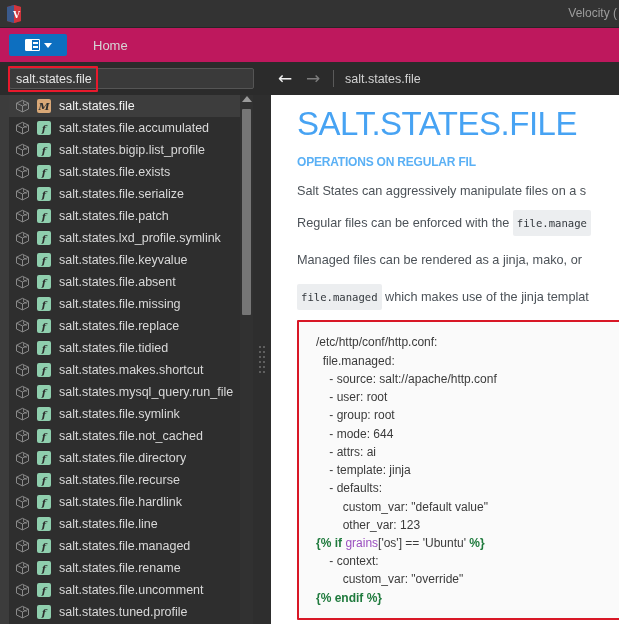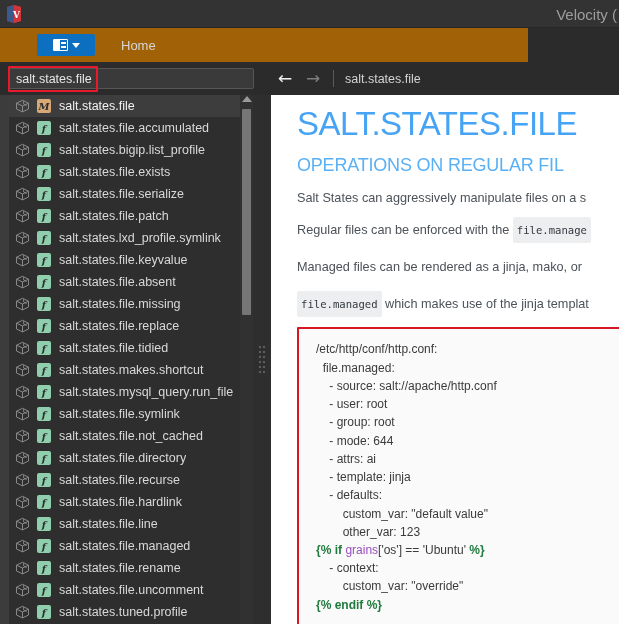--- a/index.html
+++ b/index.html
@@ -34,36 +34,35 @@
   .app-icon {
     width: 28px; height: 28px;
     display: flex; align-items: center; justify-content: center;
     flex: 0 0 auto;
   }
   .app-icon svg { display: block; }
   .title-text {
     position: absolute;
     right: 2px;
     top: 6px;
-    font-size: 15px;
+    font-size: 12px;
     color: #9d9d9d;
     white-space: nowrap;
     font-family: "Liberation Sans", sans-serif;
   }
 
   
   .toolbar {
     position: absolute;
     top: 28px; left: 0;
-    width: 528px;
+    width: 619px;
     height: 34px;
-    background: #a16207;
+    background: #be185d;
     display: flex;
     align-items: center;
-    padding-left: 28px;
   }
   .sidebar-toggle {
     margin-left: 9px;
     width: 58px;
     height: 22px;
     background: #0d6fc0;
     border: none;
     border-radius: 2px;
     display: flex;
     align-items: center;
@@ -305,23 +304,23 @@
     font-size: 33px;
     color: #47a3f3;
     font-weight: normal;
     letter-spacing: -0.5px;
     white-space: nowrap;
     line-height: 1.25;
     font-family: "Liberation Sans", sans-serif;
   }
   .doc-h2 {
     margin-top: 11px;
-    font-size: 18px;
+    font-size: 12px;
     color: #5ab0f5;
-    font-weight: normal;
+    font-weight: bold;
     white-space: nowrap;
     letter-spacing: -0.2px;
     font-family: "Liberation Sans", sans-serif;
   }
   .doc-p {
     margin-top: 13px;
     font-size: 12.7px;
     color: #4c5258;
     line-height: 1.5;
     white-space: nowrap;

